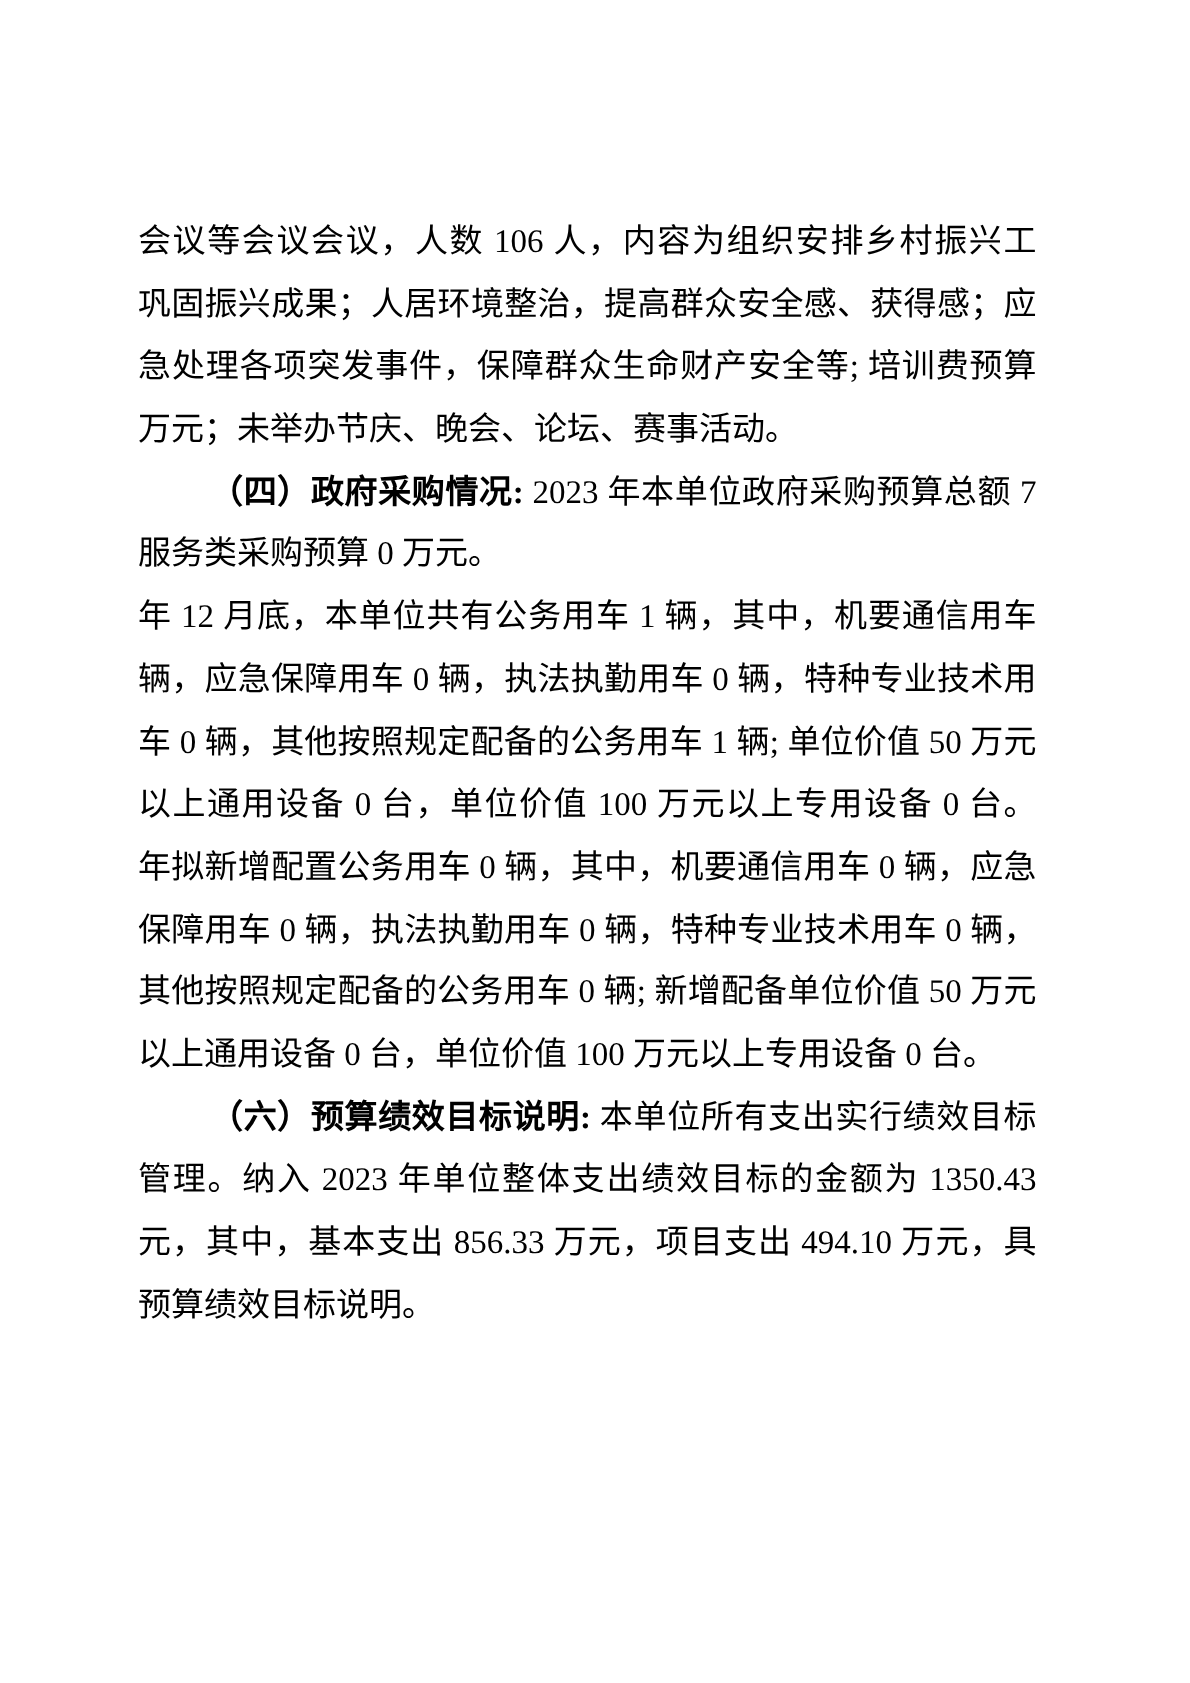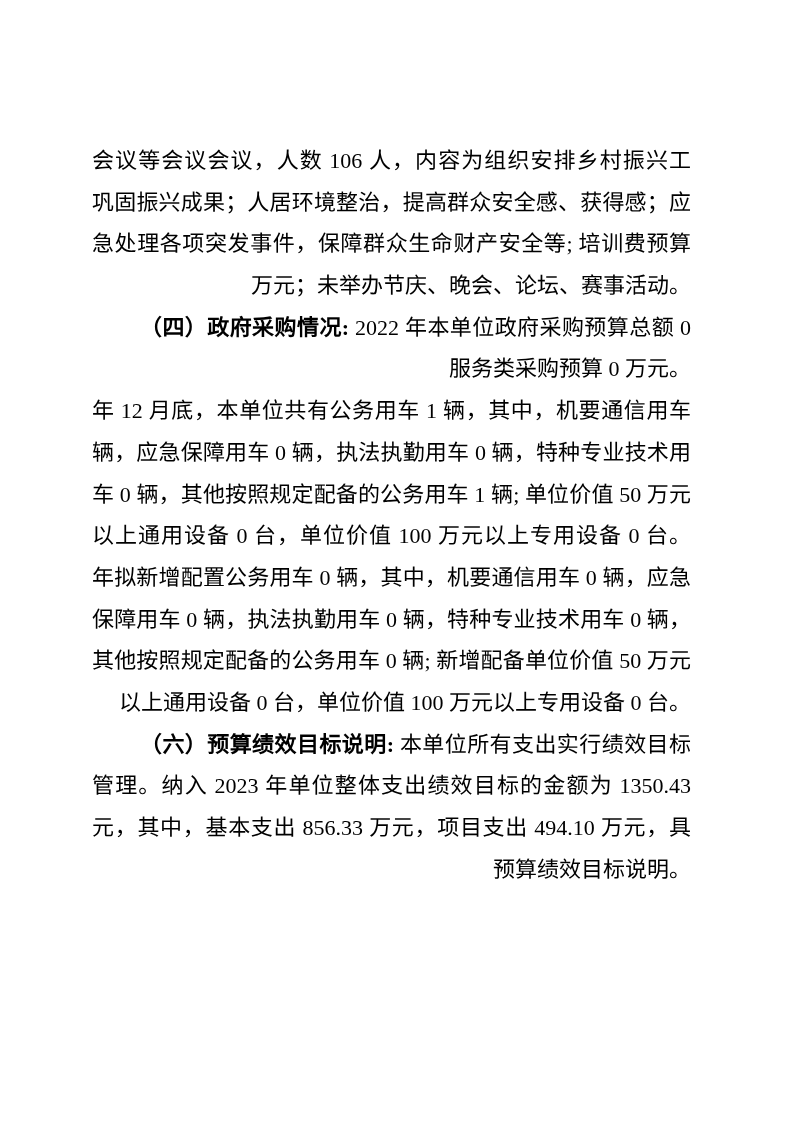--- a/index.html
+++ b/index.html
@@ -28,21 +28,21 @@
     font-size: 22px;
     line-height: 41.7px;
   }
   .paragraph {
     margin: 0;
   }
   .line {
     height: 41.7px;
     overflow: hidden;
     white-space: normal;
-    text-align: right;
+    text-align: left;
   }
   .line.just {
     text-align: justify;
     text-align-last: justify;
   }
   .line.indent {
     text-indent: 48px;
   }
   .line b {
     font-weight: bold;
@@ -53,21 +53,21 @@
 
 <div class="page">
   <div class="content" style="color: rgb(0, 0, 0);">
       <div class="paragraph">
         <div class="line just"><span>会议等会议会议，人数 106 人，内容为组织安排乡村振兴工作，</span></div>
         <div class="line just"><span>巩固振兴成果；人居环境整治，提高群众安全感、获得感；应</span></div>
         <div class="line just"><span>急处理各项突发事件，保障群众生命财产安全等; 培训费预算 0</span></div>
         <div class="line"><span>万元；未举办节庆、晚会、论坛、赛事活动。</span></div>
       </div>
       <div class="paragraph">
-        <div class="line just indent"><b>（四）政府采购情况:</b><span> 2022 年本单位政府采购预算总额 0</span></div>
+        <div class="line just indent"><b>（四）政府采购情况:</b><span> 2023 年本单位政府采购预算总额 7</span></div>
         <div class="line"><span>服务类采购预算 0 万元。</span></div>
       </div>
       <div class="paragraph">
         <div class="line just"><span>年 12 月底，本单位共有公务用车 1 辆，其中，机要通信用车 0</span></div>
         <div class="line just"><span>辆，应急保障用车 0 辆，执法执勤用车 0 辆，特种专业技术用</span></div>
         <div class="line just"><span>车 0 辆，其他按照规定配备的公务用车 1 辆; 单位价值 50 万元</span></div>
         <div class="line just"><span>以上通用设备 0 台，单位价值 100 万元以上专用设备 0 台。2023</span></div>
         <div class="line just"><span>年拟新增配置公务用车 0 辆，其中，机要通信用车 0 辆，应急</span></div>
         <div class="line just"><span>保障用车 0 辆，执法执勤用车 0 辆，特种专业技术用车 0 辆，</span></div>
         <div class="line just"><span>其他按照规定配备的公务用车 0 辆; 新增配备单位价值 50 万元</span></div>

